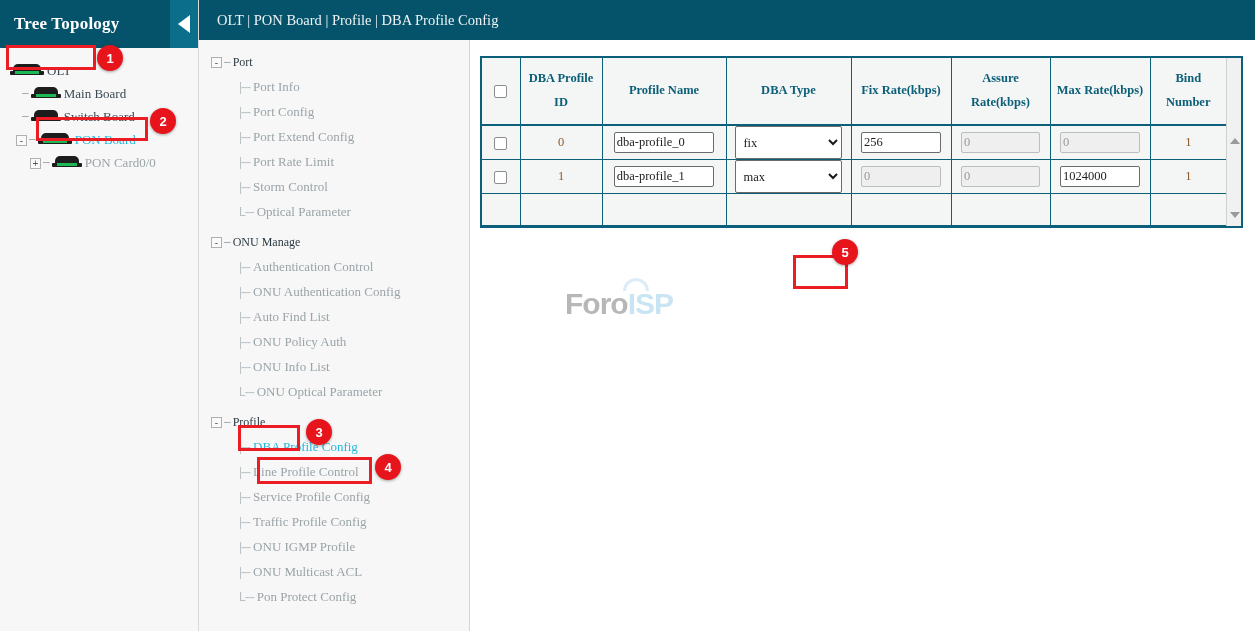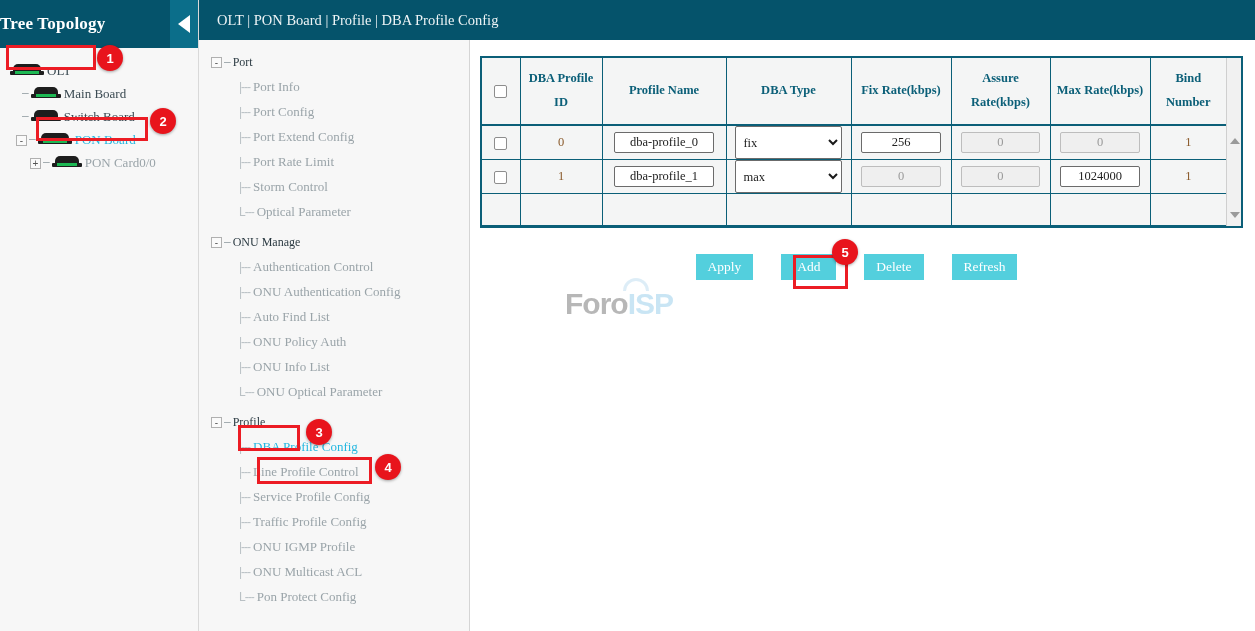--- a/index.html
+++ b/index.html
@@ -24,20 +24,21 @@
     background: #f7f7f7;
     border-right: 1px solid #d9d9d9;
     position: relative;
     flex: 0 0 199px;
   }
   .tree-header {
     height: 48px;
     background: #05536b;
     display: flex;
     align-items: center;
+    padding-left: 14px;
     position: relative;
   }
   .tree-header-title {
     color: #ffffff;
     font-size: 17px;
     font-weight: bold;
     letter-spacing: .2px;
     font-family: "Liberation Serif", serif;
   }
   .collapse-btn {
@@ -246,21 +247,20 @@
     background: #ffffff;
     display: inline-block;
     vertical-align: middle;
     cursor: pointer;
   }
   input.cell {
     width: 86%;
     height: 21px;
     border: 1px solid #6b6b6b;
     background: #ffffff;
-    text-align: center;
     font-size: 12.5px;
     color: #222;
     font-family: "Liberation Serif", serif;
     border-radius: 2px;
     outline: none;
   }
   input.cell[disabled] {
     background: #efefef;
     color: #9a9a9a;
     border-color: #bdbdbd;
@@ -652,26 +652,20 @@
                 </tr>
               </tbody>
             </table>
           </div>
           <div class="vscroll">
             <span class="arw up"></span>
             <span class="arw dn"></span>
           </div>
         </div>
 
-        <div class="btn-bar">
-          <button class="btn">Apply</button>
-          <button class="btn">Add</button>
-          <button class="btn">Delete</button>
-          <button class="btn">Refresh</button>
-        </div>
 
 
       </div>
     </div>
   </div>
 
   <div class="watermark">
     <span class="wifi-arc"></span>
     <span class="a">Foro</span><span class="b">ISP</span>
   </div>

